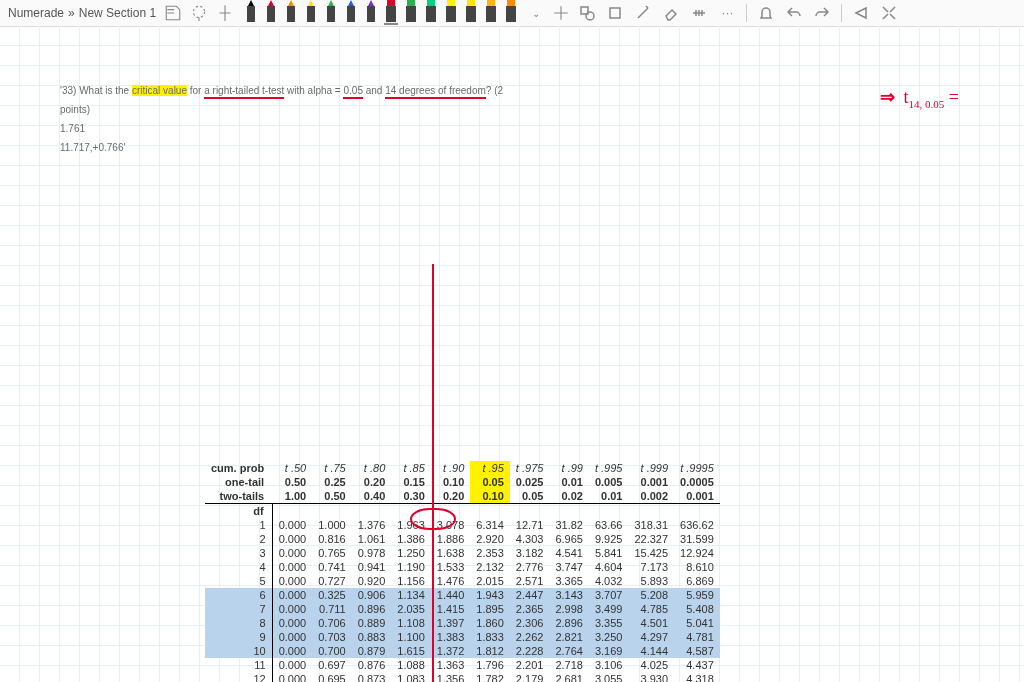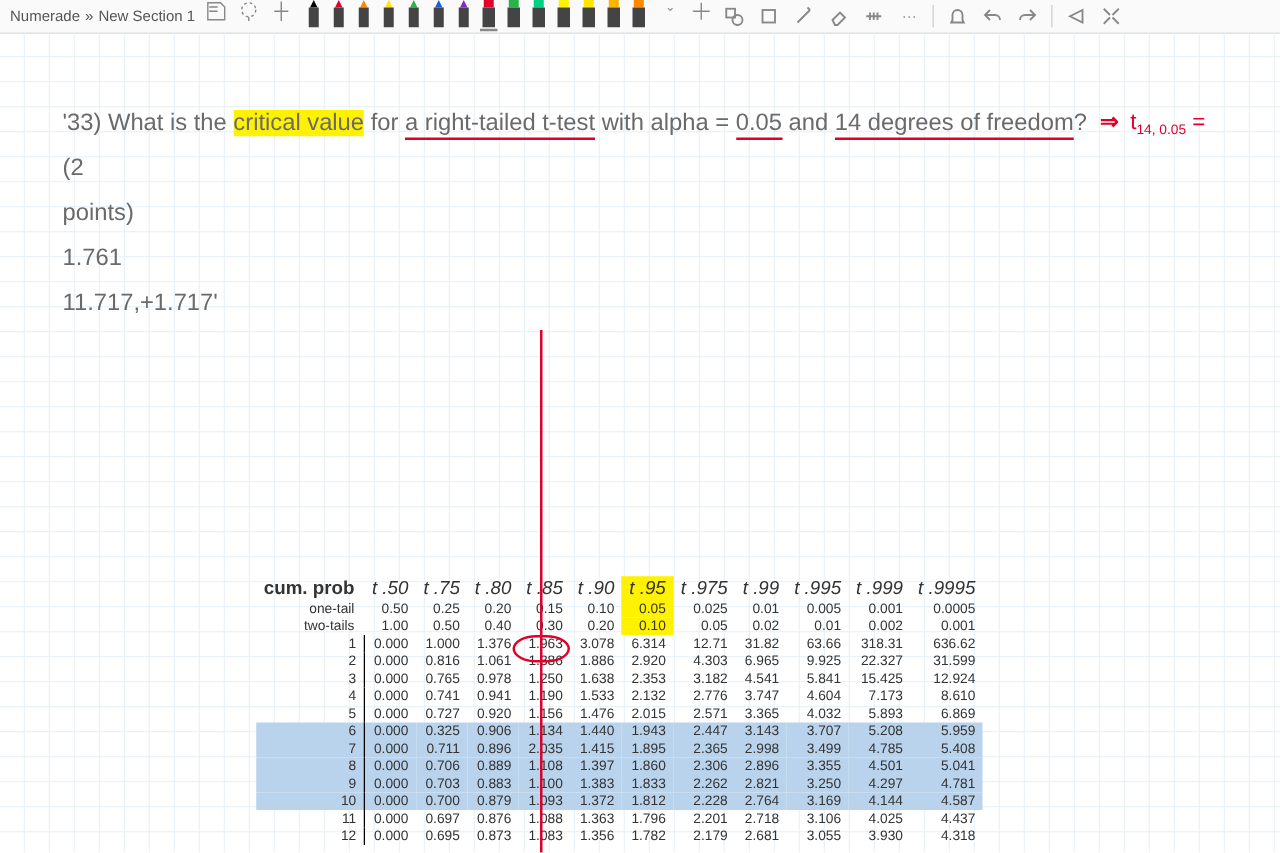--- a/index.html
+++ b/index.html
@@ -1,48 +1,48 @@
 <!DOCTYPE html>
 <html><head>
 <meta charset="utf-8">
 <style>
   html,body{margin:0;padding:0;font-family:Arial,Helvetica,sans-serif;background:#fff;width:1024px;height:682px;overflow:hidden;position:relative}
   
-  .topbar{height:26px;display:flex;gap:8px;padding:0 8px;font-size:12px;color:#555;border-bottom:1px solid #ddd;background:#fafafa}
+  .topbar{height:26px;display:flex;align-items:center;gap:8px;padding:0 8px;font-size:12px;color:#555;border-bottom:1px solid #ddd;background:#fafafa}
   .breadcrumb{display:flex;gap:4px;align-items:center}
   .breadcrumb span{white-space:nowrap}
   .tool-ico{width:18px;height:18px;display:flex;align-items:center;justify-content:center;color:#888;border-radius:3px}
   .markers{display:flex;gap:2px;align-items:flex-start;height:26px;overflow:hidden}
   .marker{width:18px;height:22px;display:flex;align-items:flex-start;justify-content:center}
   .marker svg{width:14px;height:22px}
   .marker-sel{position:relative}
   .marker-sel::after{content:"";position:absolute;left:2px;right:2px;bottom:-3px;height:2px;background:#888}
   .arrow-dn{font-size:10px;color:#888;padding:0 4px}
   .rt-tools{display:flex;gap:10px;align-items:center}
   .rt-tools .tool-ico svg{width:16px;height:16px;stroke:#888;fill:none;stroke-width:1.5}
   
   .sheet{position:absolute;left:0;top:26px;right:0;bottom:0;
     background-image:linear-gradient(#e6eff5 1px,transparent 1px),linear-gradient(90deg,#e6eff5 1px,transparent 1px);
     background-size:20px 20px;background-position:-1px -1px}
   
-  .questions{position:absolute;left:50px;top:55px;width:830px;font-size:19px;color:#6a6a6a;line-height:1.9}
+  .questions{position:absolute;left:60px;top:55px;width:830px;font-size:10px;color:#6a6a6a;line-height:1.9}
   .q33 .hl{background:#fff200}
   .q33 .ul{border-bottom:2px solid #e0002a;padding-bottom:1px}
   .ans{color:#6a6a6a}
   
-  .hand{position:absolute;font-family:Liberation Sans, sans-serif;color:#e0002a;font-size:18px}
+  .hand{position:absolute;font-family:Liberation Serif, serif;color:#e0002a;font-size:18px}
   .hand1{left:880px;top:60px}
   .hand1 .arrow{font-weight:bold;margin-right:4px}
   .sub{font-size:11px;vertical-align:sub}
   
   .ttable{position:absolute;left:105px;top:220px;font-size:11px;color:#333;border-collapse:collapse}
   .ttable td,.ttable th{padding:1px 6px;text-align:right;font-weight:normal;white-space:nowrap}
   .ttable .lab{text-align:right;font-weight:bold;padding-right:8px}
-  .ttable .hrow td,.ttable .hrow th{font-weight:normal}
-  .ttable .hdr-sub td{font-size:15px}
+  .ttable .hrow td,.ttable .hrow th{font-weight:bold}
+  .ttable .hdr-sub td{font-size:11px}
   .ttable .sep td{border-top:1.5px solid #000}
   .band-blue{background:#b9d3ec}
   .col-hl{background:#fff200}
   .df-col{font-weight:normal;text-align:right;padding-right:4px;border-right:1px solid #000}
   
   .redline{position:absolute;width:2px;background:#e0002a;left:432px;top:238px;height:428px;z-index:2}
   
   .redcirc{position:absolute;border:2px solid #e0002a;border-radius:50%/60%;width:42px;height:18px;left:410px;top:482px;z-index:3}
   
   .tblwrap{position:absolute;left:100px;top:215px}
@@ -223,21 +223,21 @@
 </div>
 
 <div class="sheet">
 
   <div class="questions">
     <div class="q33">
       <span>'33) What is the </span><span class="hl">critical value</span><span> for </span><span class="ul">a right-tailed t-test</span><span> with alpha = </span><span class="ul">0.05</span><span> and </span><span class="ul">14 degrees of freedom</span><span>? (2</span>
       <br><span>points)</span>
     </div>
     <div class="ans">1.761</div>
-    <div class="ans">11.717,+1.717'</div>
+    <div class="ans">11.717,+0.766'</div>
   </div>
 
   <div class="hand hand1">
     <span class="arrow">⇒</span>
     <span>t</span><span class="sub">14, 0.05</span><span> =</span>
   </div>
 
   <div class="tblwrap">
     <table class="ttable" id="ttable">
         <tbody>
@@ -276,20 +276,24 @@
             <td>0.40</td>
             <td>0.30</td>
             <td>0.20</td>
             <td class="col-hl">0.10</td>
             <td>0.05</td>
             <td>0.02</td>
             <td>0.01</td>
             <td>0.002</td>
             <td>0.001</td>
           </tr>
+          <tr class="sep">
+            <td class="lab" style="border-right:1px solid #000">df</td>
+            <td colspan="11"></td>
+          </tr>
           <tr class="">
             <td class="df-col">1</td>
             <td>0.000</td>
             <td>1.000</td>
             <td>1.376</td>
             <td>1.963</td>
             <td>3.078</td>
             <td class="">6.314</td>
             <td>12.71</td>
             <td>31.82</td>
@@ -407,21 +411,21 @@
             <td>2.821</td>
             <td>3.250</td>
             <td>4.297</td>
             <td>4.781</td>
           </tr>
           <tr class="band-blue">
             <td class="df-col">10</td>
             <td>0.000</td>
             <td>0.700</td>
             <td>0.879</td>
-            <td>1.093</td>
+            <td>1.615</td>
             <td>1.372</td>
             <td>1.812</td>
             <td>2.228</td>
             <td>2.764</td>
             <td>3.169</td>
             <td>4.144</td>
             <td>4.587</td>
           </tr>
           <tr class="">
             <td class="df-col">11</td>

